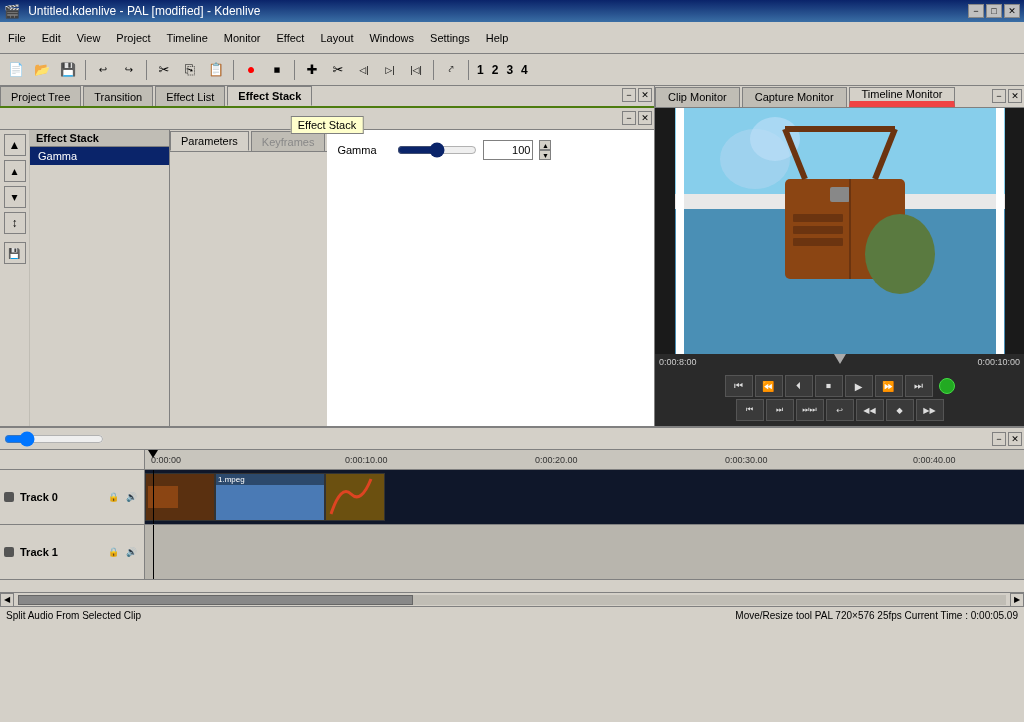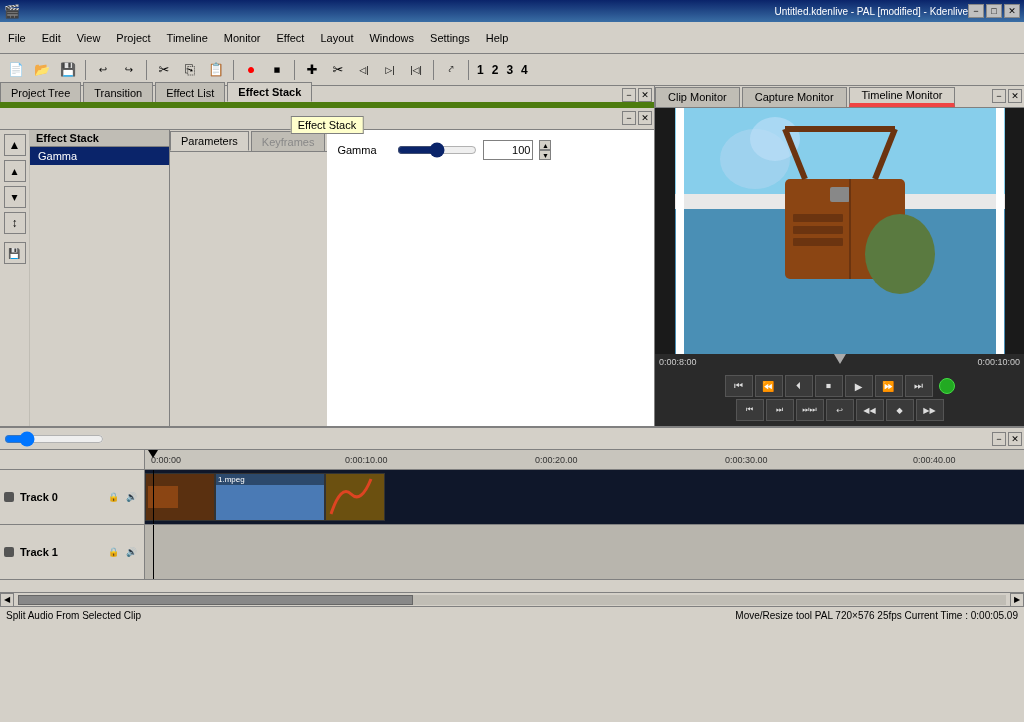--- a/index.html
+++ b/index.html
@@ -8,21 +8,21 @@
     
     #titlebar {
       background: linear-gradient(to bottom, #0a246a, #3a6ea5);
       color: white;
       height: 22px;
       display: flex;
       align-items: center;
       padding: 0 4px;
       user-select: none;
     }
-    #titlebar .title-text { flex: 1; font-size: 10px; padding-left: 4px; text-align: right; }
+    #titlebar .title-text { flex: 1; font-size: 12px; padding-left: 4px; }
     #titlebar .win-controls { display: flex; gap: 2px; }
     #titlebar .win-btn {
       width: 16px; height: 14px; background: #c0c0c0;
       border: 1px solid #888; font-size: 9px;
       display: flex; align-items: center; justify-content: center;
       cursor: pointer; color: black;
     }
 
     
     #menubar {
@@ -66,21 +66,21 @@
       width: 655px;
       display: flex;
       flex-direction: column;
       border-right: 1px solid #808080;
     }
 
     
     .tab-bar {
       display: flex;
       background: #d4d0c8;
-      border-bottom: 6px solid #4d7c0f;
+      border-bottom: 2px solid #4d7c0f;
       height: 22px;
       align-items: flex-end;
       position: relative;
     }
     .tab {
       padding: 2px 10px;
       font-size: 11px;
       cursor: pointer;
       border: 1px solid #808080;
       border-bottom: none;
@@ -268,21 +268,21 @@
       cursor: pointer;
       border: 1px solid #808080;
       border-bottom: none;
       background: #c0bdb5;
       margin-right: 2px;
       height: 20px;
       display: flex; align-items: center;
     }
     .monitor-tab.active {
       background: #d4d0c8;
-      border-bottom: 4px solid #ef4444;
+      border-bottom: 6px solid #ef4444;
     }
     .monitor-ctrl {
       position: absolute; right: 2px; top: 3px;
       display: flex; gap: 2px;
     }
 
     
     #video-preview {
       flex: 1;
       background: #1a1a1a;

